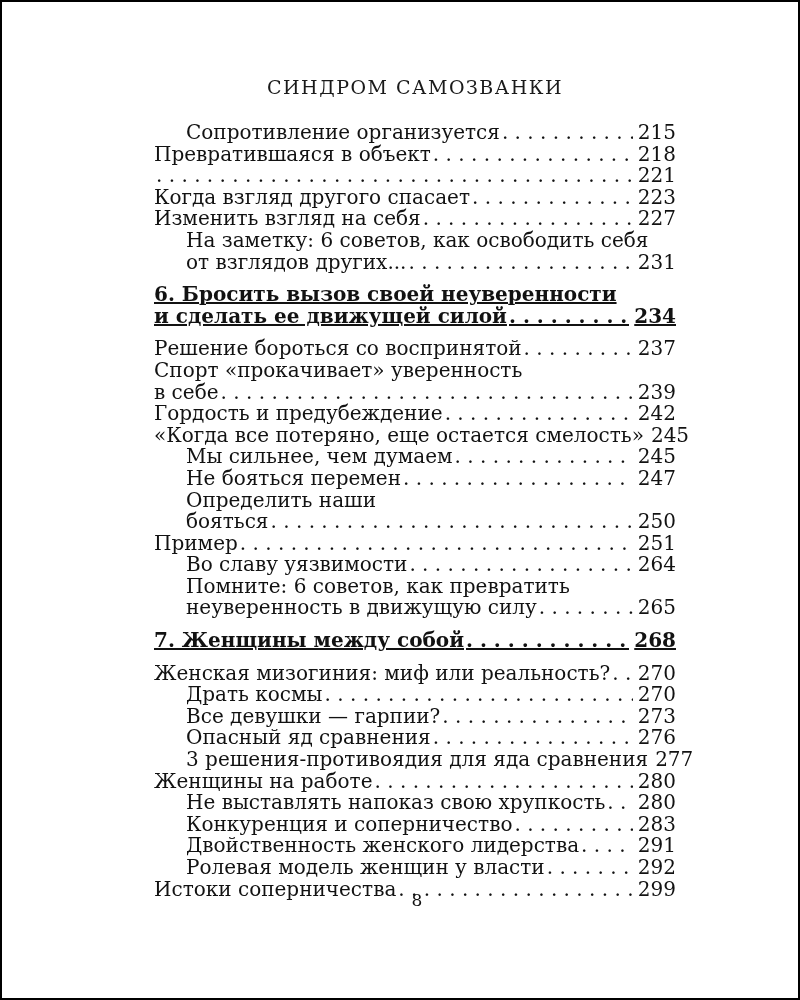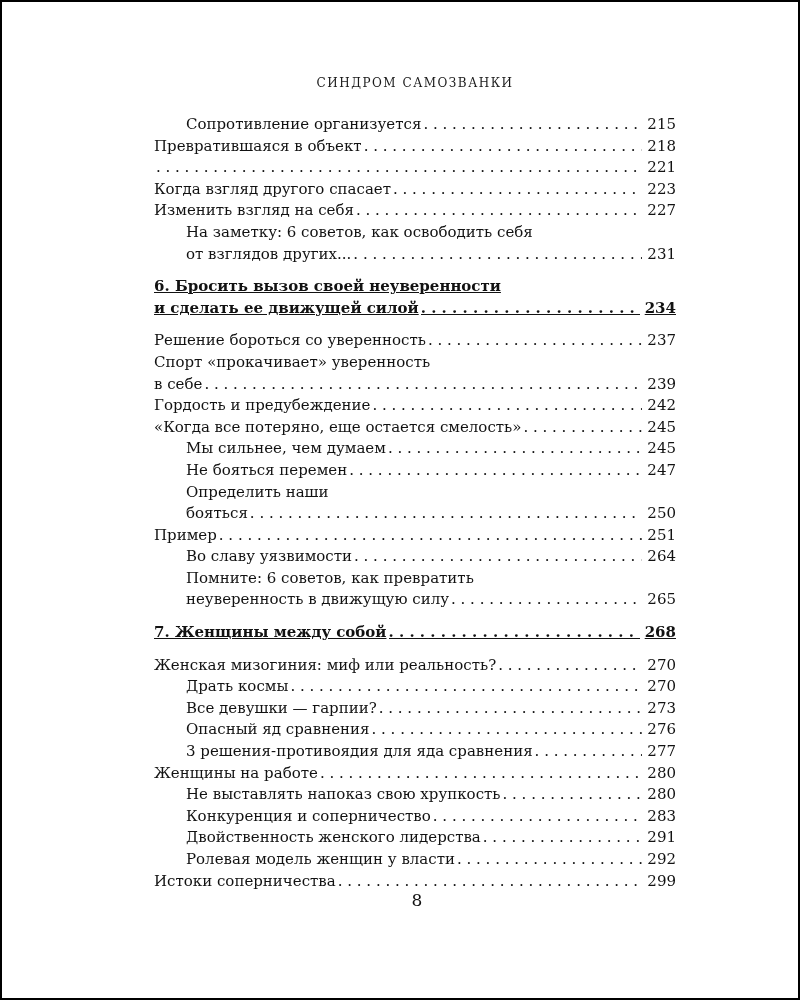--- a/index.html
+++ b/index.html
@@ -14,27 +14,27 @@
   .sheet {
     width: 800px;
     height: 1000px;
     border: 2px solid #000;
     padding: 74px 122px 0 152px;
     position: relative;
     background: #fff;
   }
   .running-head {
     text-align: center;
-    font-size: 12px;
+    font-size: 19px;
     letter-spacing: 1.5px;
     margin-bottom: 24px;
     color: #1a1a1a;
   }
   .toc {
-    font-size: 15px;
+    font-size: 20px;
     line-height: 21.6px;
   }
   .entry.gap { margin-top: 11px; }
   .entry.bold { font-weight: bold; text-decoration: underline; }
   .entry.indent-1 { padding-left: 32px; }
   .line { display: flex; align-items: baseline; }
   .title { white-space: nowrap; }
   .leader {
     flex: 1 1 auto;
     overflow: hidden;
@@ -111,21 +111,21 @@
           <span class="title">6. Бросить вызов своей неуверенности</span>
         </div>
         <div class="line">
           <span class="title">и сделать ее движущей силой</span>
           <span class="leader"></span>
           <span class="page-num">234</span>
         </div>
       </div>
       <div class="entry indent-0 gap">
         <div class="line">
-          <span class="title">Решение бороться со уверенность</span>
+          <span class="title">Решение бороться со воспринятой</span>
           <span class="leader"></span>
           <span class="page-num">237</span>
         </div>
       </div>
       <div class="entry indent-0">
         <div class="line">
           <span class="title">Спорт «прокачивает» уверенность</span>
         </div>
         <div class="line">
           <span class="title">в себе</span>

